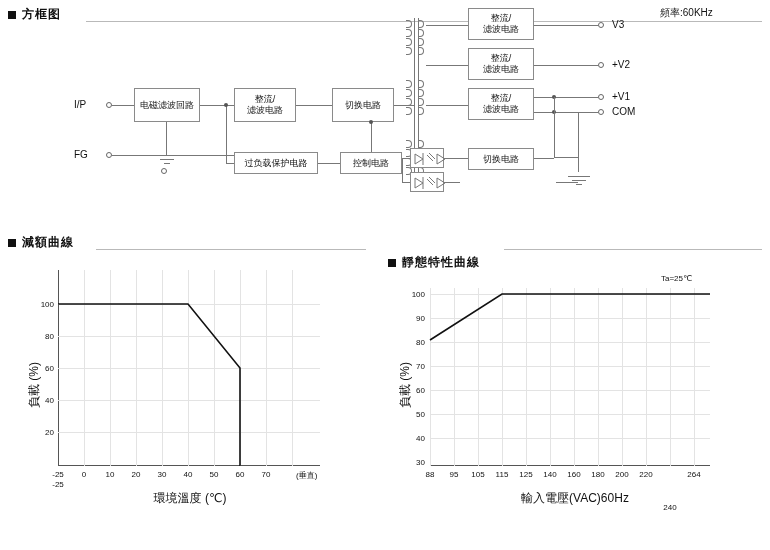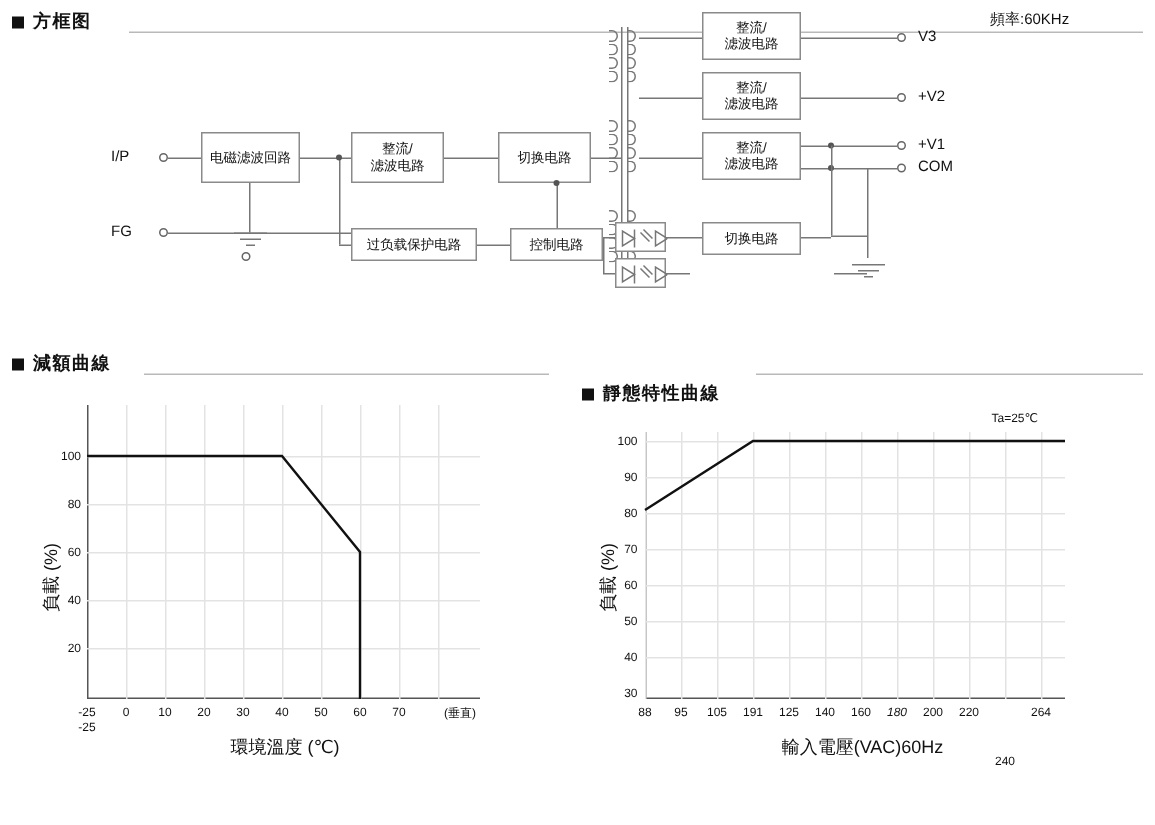--- a/index.html
+++ b/index.html
@@ -310,25 +310,25 @@
     <div class="tick-y" style="left:16px;top:84px;width:24px;">80</div>
     <div class="tick-y" style="left:16px;top:108px;width:24px;">70</div>
     <div class="tick-y" style="left:16px;top:132px;width:24px;">60</div>
     <div class="tick-y" style="left:16px;top:156px;width:24px;">50</div>
     <div class="tick-y" style="left:16px;top:180px;width:24px;">40</div>
     <div class="tick-y" style="left:16px;top:204px;width:24px;">30</div>
 
     <div class="tick-x" style="left:45px;top:212px;width:24px;">88</div>
     <div class="tick-x" style="left:69px;top:212px;width:24px;">95</div>
     <div class="tick-x" style="left:93px;top:212px;width:24px;">105</div>
-    <div class="tick-x" style="left:117px;top:212px;width:24px;">191</div>
+    <div class="tick-x" style="left:117px;top:212px;width:24px;">115</div>
     <div class="tick-x" style="left:141px;top:212px;width:24px;">125</div>
     <div class="tick-x" style="left:165px;top:212px;width:24px;">140</div>
     <div class="tick-x" style="left:189px;top:212px;width:24px;">160</div>
-    <div class="tick-x" style="left:213px;top:212px;width:24px;font-style:italic;">180</div>
+    <div class="tick-x" style="left:213px;top:212px;width:24px;">180</div>
     <div class="tick-x" style="left:237px;top:212px;width:24px;">200</div>
     <div class="tick-x" style="left:261px;top:212px;width:24px;">220</div>
     <div class="tick-x" style="left:285px;top:212px;width:24px;margin-top:33px;">240</div>
     <div class="tick-x" style="left:309px;top:212px;width:26px;">264</div>
 
     <div class="ylabel" style="left:12px;top:150px;">負載 (%)</div>
     <div class="axis-title" style="left:70px;top:232px;width:240px;">輸入電壓(VAC)60Hz</div>
   </div>
 
 </div>

